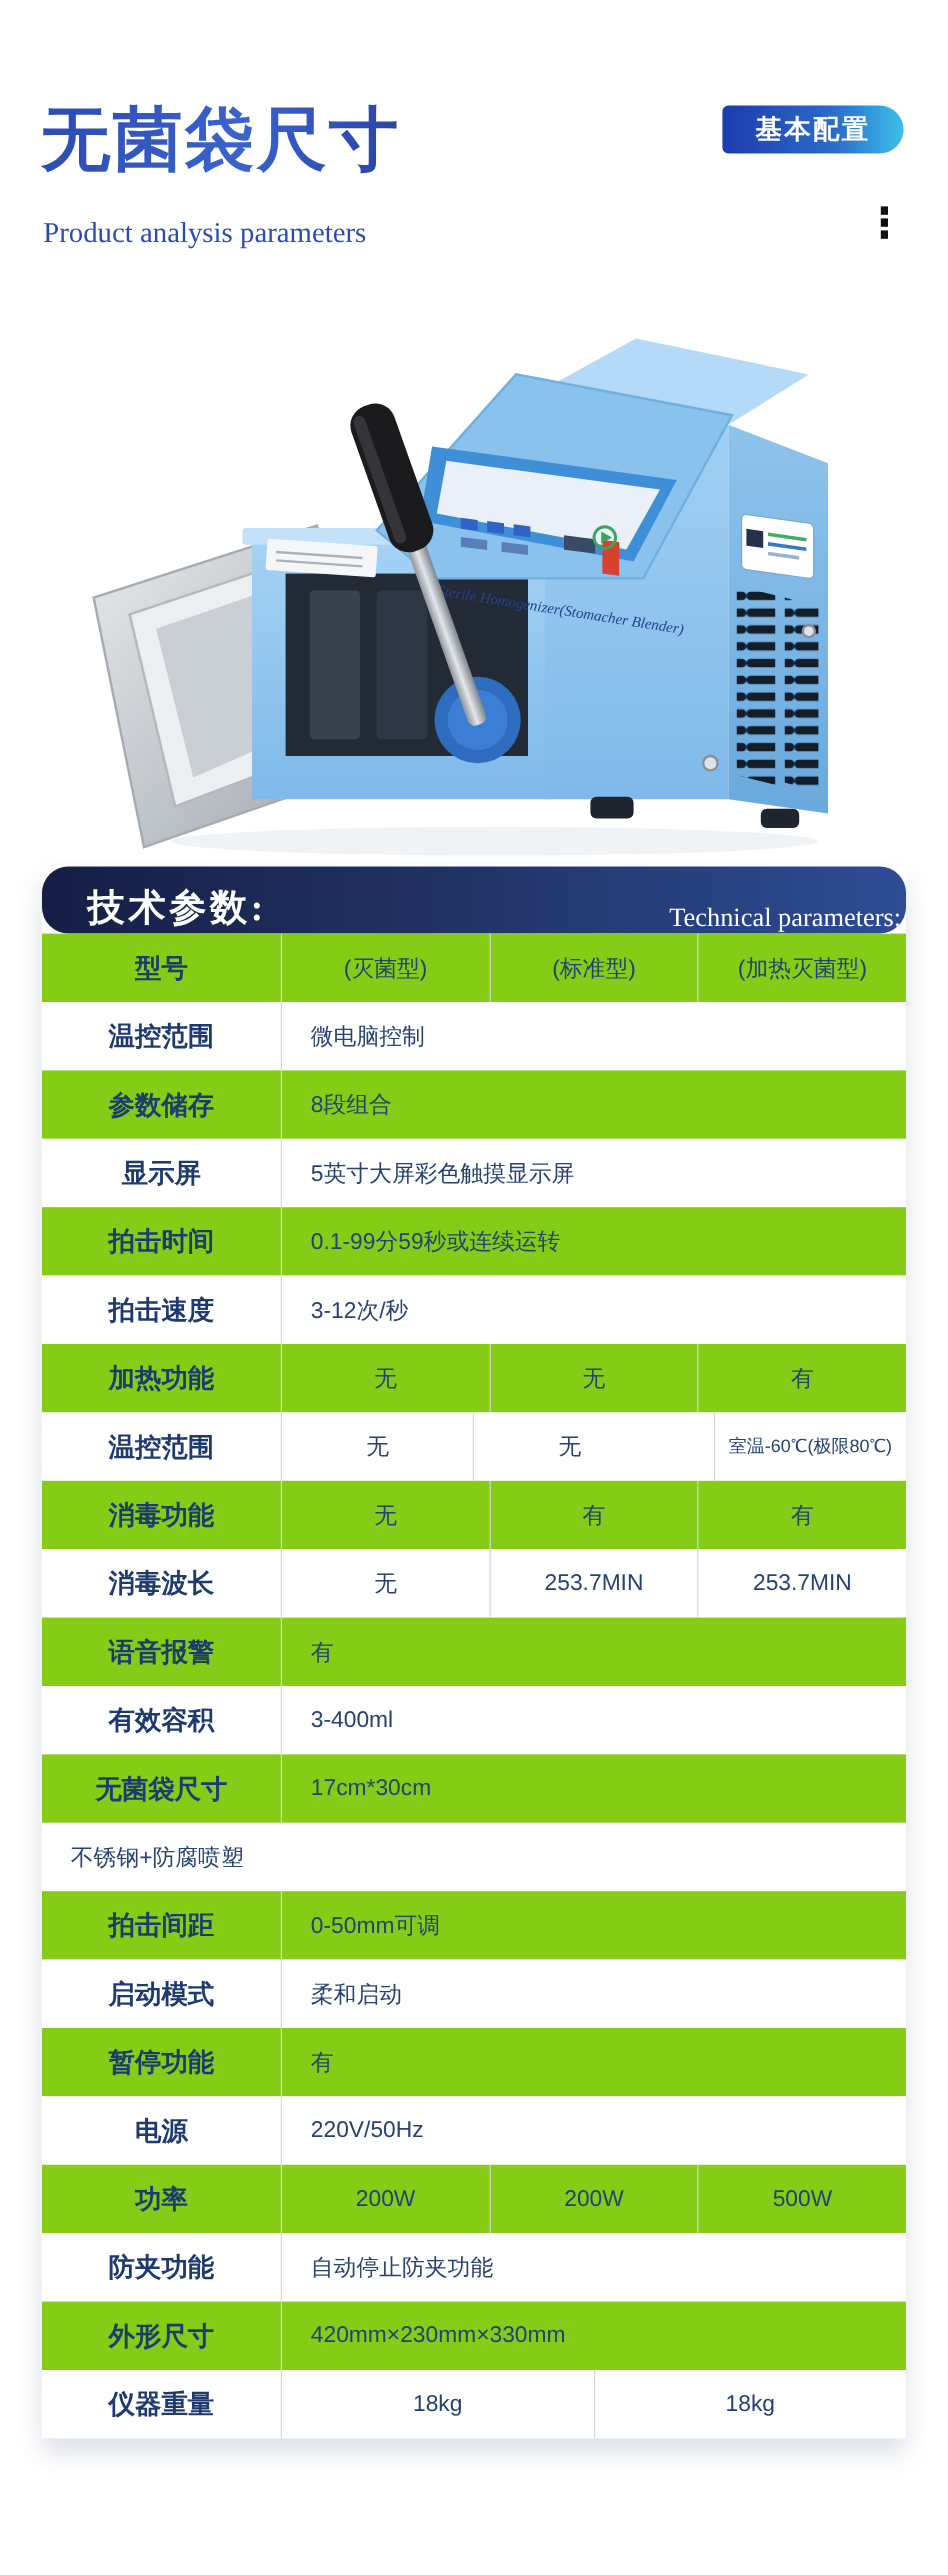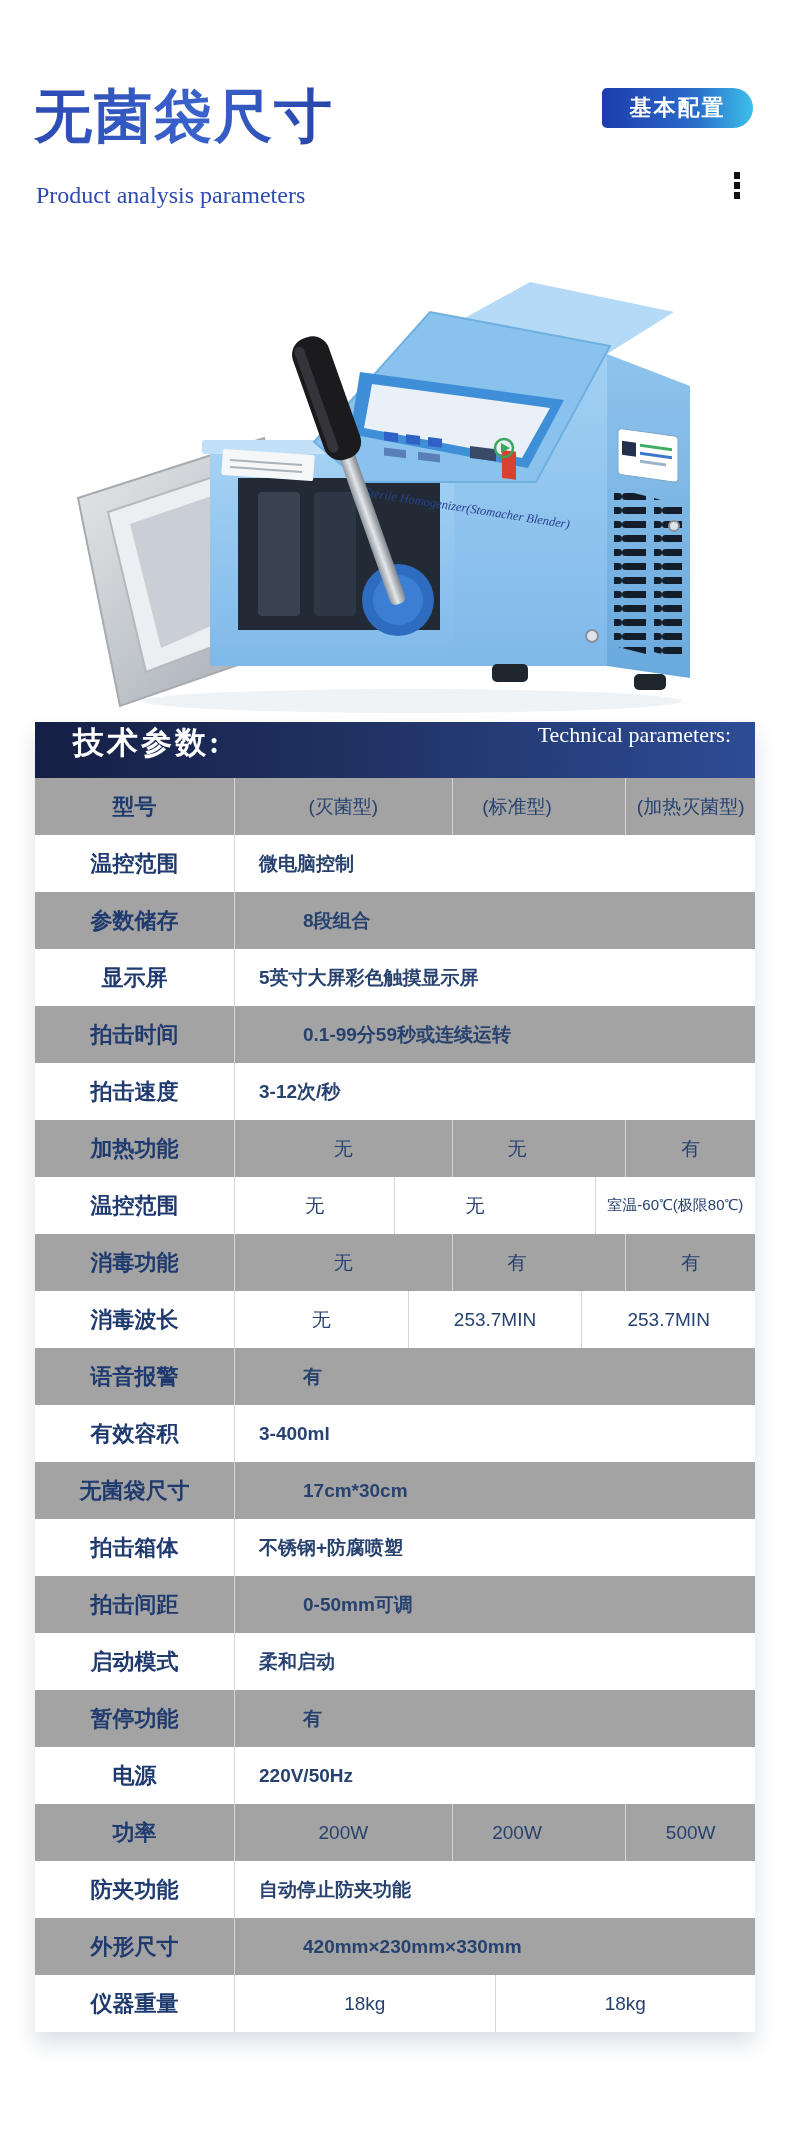--- a/index.html
+++ b/index.html
@@ -20,36 +20,36 @@
   .kebab{position:absolute;left:734px;top:172px;width:8px;}
   .kebab span{display:block;width:6px;height:7px;background:#101010;margin-bottom:3px;}
 
   
   .product{position:absolute;left:62px;top:196px;width:666px;height:522px;}
 
   
   .spec{position:absolute;left:35px;top:722px;width:720px;
         box-shadow:0 12px 20px rgba(40,60,100,0.16);}
   .tbar{height:56px;background:linear-gradient(90deg,#151f45 0%,#203263 45%,#2d4c96 100%);
-        display:flex;align-items:flex-start;justify-content:space-between;padding:0 24px 0 38px;
-        box-sizing:border-box;}
+        display:flex;align-items:flex-end;justify-content:space-between;padding:0 4px 0 38px;
+        box-sizing:border-box;border-radius:22px;}
   .tbar-cn{color:#ffffff;font-size:31px;font-weight:bold;letter-spacing:3px;
            font-family:"Liberation Serif",serif;}
   .tbar-en{color:#ffffff;font-size:22px;font-family:"Liberation Serif",serif;}
   .trow{display:flex;height:57px;background:#ffffff;}
-  .trow.alt{background:#a3a3a3;gap:44px;}
+  .trow.alt{background:#84cc16;}
   .tlabel{width:200px;flex:0 0 200px;display:flex;align-items:center;justify-content:center;
           font-weight:bold;color:#1f3a6e;font-size:22px;border-right:1px solid #d6d6d6;
           box-sizing:border-box;}
   .tcell{flex:1;display:flex;align-items:center;justify-content:center;
          color:#27426f;font-size:19px;font-weight:500;box-sizing:border-box;}
   .tcell + .tcell{border-left:1px solid #d6d6d6;}
   .tcell.small{font-size:15px;margin-left:40px;}
   .tmerged{flex:1;display:flex;align-items:center;color:#27426f;font-size:19px;
-           font-weight:700;padding-left:24px;box-sizing:border-box;}
+           font-weight:400;padding-left:24px;box-sizing:border-box;}
 </style>
 </head>
 <body>
 
 <div id="page">
 
   <div class="title">无菌袋尺寸</div>
   <div class="subtitle">Product analysis parameters</div>
   <div class="badge">基本配置</div>
   <div class="kebab">
@@ -218,21 +218,20 @@
         </div>
         <div class="trow">
           <div class="tlabel">有效容积</div>
           <div class="tmerged">3-400ml</div>
         </div>
         <div class="trow alt">
           <div class="tlabel">无菌袋尺寸</div>
           <div class="tmerged">17cm*30cm</div>
         </div>
         <div class="trow">
-          <div class="tlabel">拍击箱体</div>
           <div class="tmerged">不锈钢+防腐喷塑</div>
         </div>
         <div class="trow alt">
           <div class="tlabel">拍击间距</div>
           <div class="tmerged">0-50mm可调</div>
         </div>
         <div class="trow">
           <div class="tlabel">启动模式</div>
           <div class="tmerged">柔和启动</div>
         </div>

